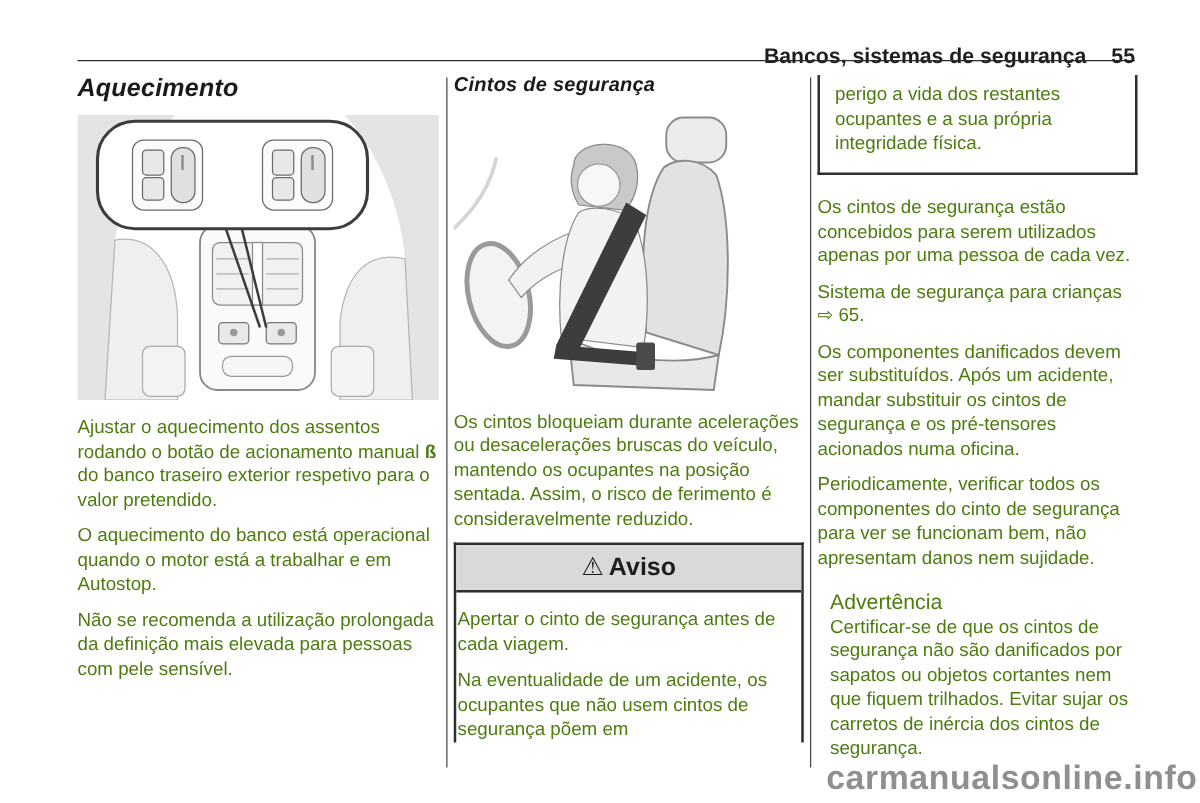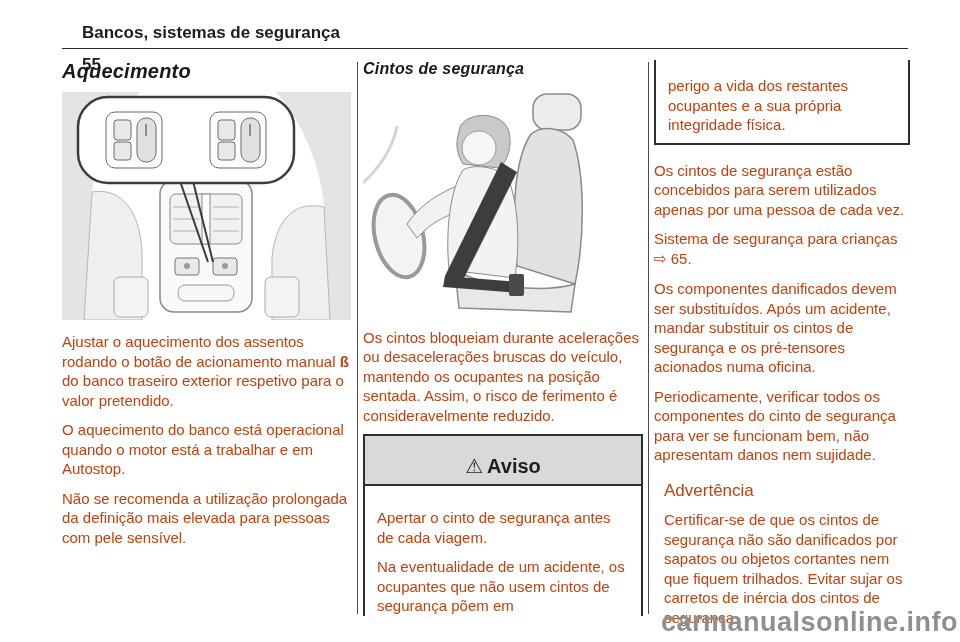--- a/index.html
+++ b/index.html
@@ -8,53 +8,53 @@
     width: 960px; height: 642px;
     background: #ffffff;
     font-family: "Liberation Sans", "DejaVu Sans", sans-serif;
     color: #242424;
     position: relative;
     overflow: hidden;
   }
   .header {
     position: absolute; top: 23px; left: 62px; right: 52px;
     display: flex; justify-content: flex-end; align-items: baseline;
-    font-weight: bold; font-size: 17px; color: #1d1d1d; flex-direction: column;
+    font-weight: bold; font-size: 17px; color: #1d1d1d;
   }
   .header .pagenum { margin-left: 20px; margin-top: 12px; }
   .header-rule {
     position: absolute; top: 48px; left: 62px; right: 52px;
     height: 1px; background: #2a2a2a;
   }
   .content {
     position: absolute; top: 60px; left: 62px; width: 848px;
     display: flex; align-items: flex-start;
   }
   .col-sep { width: 1px; background: #4a4a4a; height: 552px; margin: 2px 5px 0; flex: 0 0 auto; }
   .col { flex: 0 0 auto; }
   .col-left  { width: 290px; }
   .col-mid   { width: 280px; }
   .col-right { width: 256px; }
   h2 {
     margin: 0 0 10px; font-weight: bold; color: #1a1a1a;
     font-size: 20px; letter-spacing: 0.2px; line-height: 1.1; font-style: italic;
   }
   .col-mid h2 { font-size: 16px; }
-  p { font-size: 15px; line-height: 19.5px; margin: 10px 0 9px; color: #c2410c; }
+  p { font-size: 15px; line-height: 19.5px; margin: 0 0 9px; color: #4d7c0f; }
   .illustration { display: block; margin: 2px 0 12px; }
   .sym { font-weight: bold; }
   
   .warning-box { border: 2px solid #2e2e2e; border-bottom: none; margin-top: 6px; }
   .warning-header {
     background: #d9d9d9; border-bottom: 2px solid #2e2e2e;
     text-align: center; font-size: 20px; font-weight: bold;
-    padding: 18px 0 6px; color: #1d1d1d;
+    padding: 5px 0 6px; color: #1d1d1d;
   }
   .warning-header .warn-icon { font-weight: normal; margin-right: 4px; }
-  .warning-body { padding: 12px 12px 0; min-height: 112px; }
+  .warning-body { padding: 12px 1px 0; min-height: 112px; }
   .warning-body p { margin-bottom: 10px; }
   .warning-cont {
     border: 2px solid #2e2e2e; border-top: none;
     padding: 6px 12px 4px; margin-bottom: 16px; min-height: 80px;
   }
   .warning-cont p { margin-bottom: 4px; }
   .ref-arrow { font-family: "DejaVu Sans", sans-serif; }
   .note { margin: 16px 0 0 10px; }
   .note .note-title { font-size: 17px; line-height: 19.5px; margin-bottom: 0; }
   .watermark {

